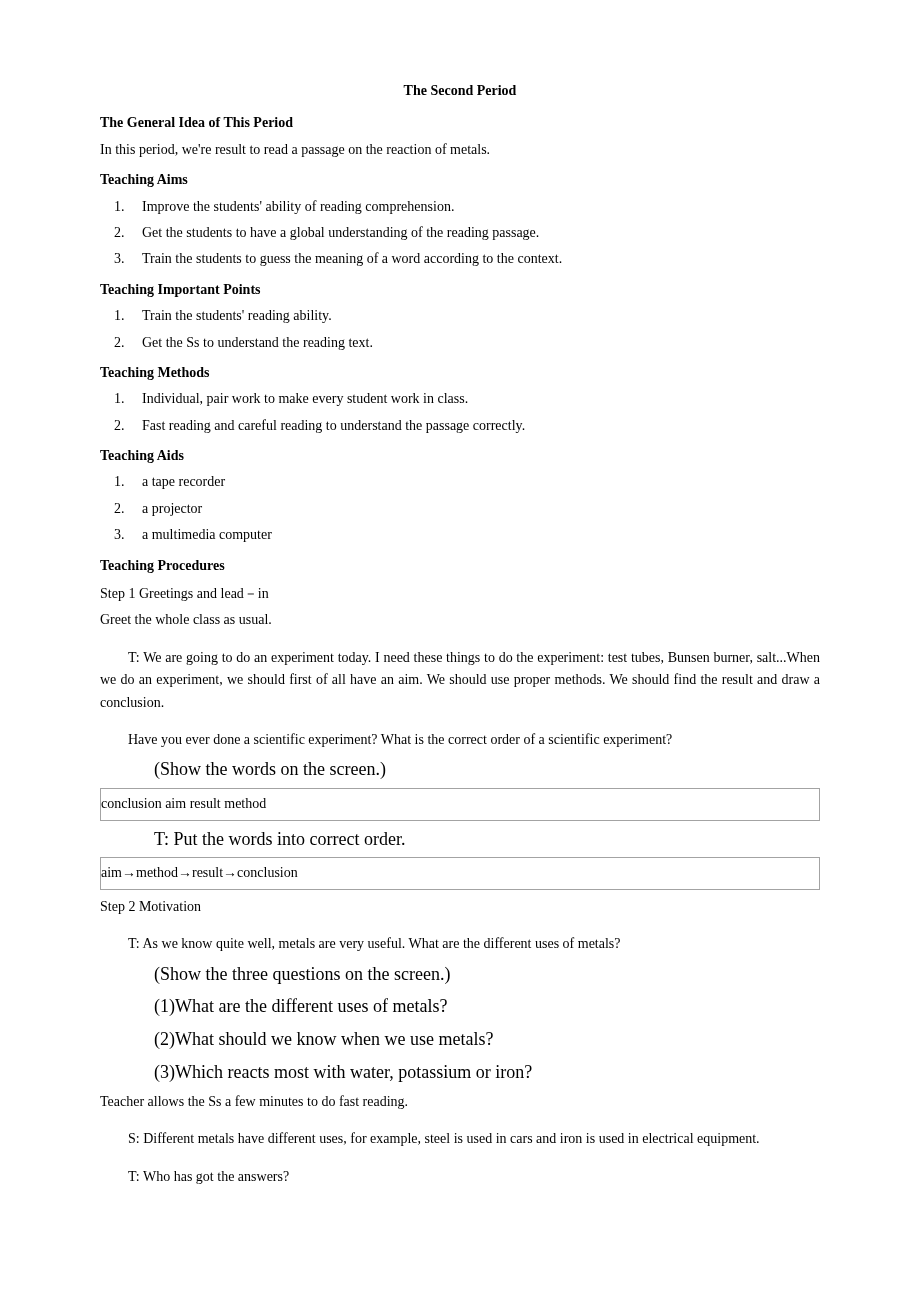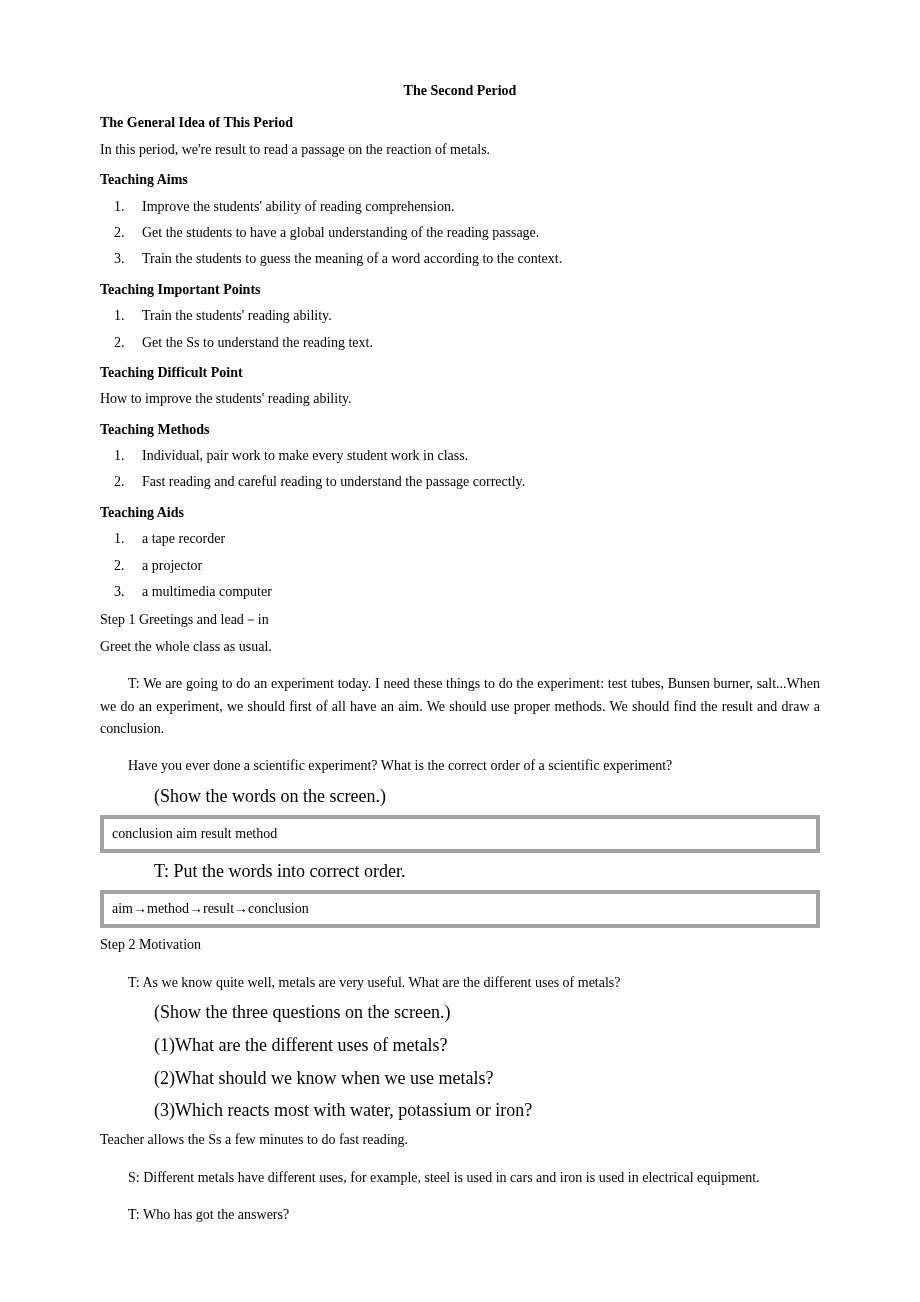--- a/index.html
+++ b/index.html
@@ -55,22 +55,22 @@
     .list-num {
       min-width: 2em;
       margin-left: 1em;
     }
 
     .list-content {
       flex: 1;
     }
 
     .bordered-box {
-      border: 4px solid #a3a3a3;
-      padding: 4px 8px;
+      border: 1px solid #a3a3a3;
+      padding: 4px 0;
       margin: 4px 0;
       font-size: 14px;
     }
 
     .sub-indented {
       text-indent: 3em;
       font-size: 18px;
       margin-bottom: 4px;
     }
 
@@ -113,24 +113,20 @@
     <div class="list-item">
       <span class="list-num">1.</span>
       <span class="list-content">Train the students' reading ability.</span>
     </div>
     <div class="list-item">
       <span class="list-num">2.</span>
       <span class="list-content">Get the Ss to understand the reading text.</span>
     </div>
   </div>
 
-  <div>
-    <div class="section-heading">Teaching Difficult Point</div>
-    <div class="normal-text">How to improve the students' reading ability.</div>
-  </div>
 
   <div>
     <div class="section-heading">Teaching Methods</div>
     <div class="list-item">
       <span class="list-num">1.</span>
       <span class="list-content">Individual,   pair work to make every student work in class.</span>
     </div>
     <div class="list-item">
       <span class="list-num">2.</span>
       <span class="list-content">Fast reading and careful reading to understand the passage correctly.</span>
@@ -147,20 +143,21 @@
       <span class="list-num">2.</span>
       <span class="list-content">a projector</span>
     </div>
     <div class="list-item">
       <span class="list-num">3.</span>
       <span class="list-content">a multimedia computer</span>
     </div>
   </div>
 
   <div>
+    <div class="section-heading">Teaching Procedures</div>
 
     <div>
       <div class="step-label">Step 1 Greetings and lead－in</div>
       <div class="normal-text">Greet the whole class as usual.</div>
       <div class="indented">T:   We are going to do an experiment today.   I need these things to do the experiment: test tubes,   Bunsen burner,   salt...When we do an experiment,   we should first of all have an aim. We should use proper methods. We should find the result and draw a conclusion.</div>
       <div class="indented">Have you ever done a scientific experiment?  What is the correct order of a scientific experiment?</div>
       <div class="sub-indented">(Show the words on the screen.)</div>
       <div class="bordered-box">conclusion   aim   result   method</div>
       <div class="sub-indented">T:   Put the words into correct order.</div>
       <div class="bordered-box">aim→method→result→conclusion</div>

